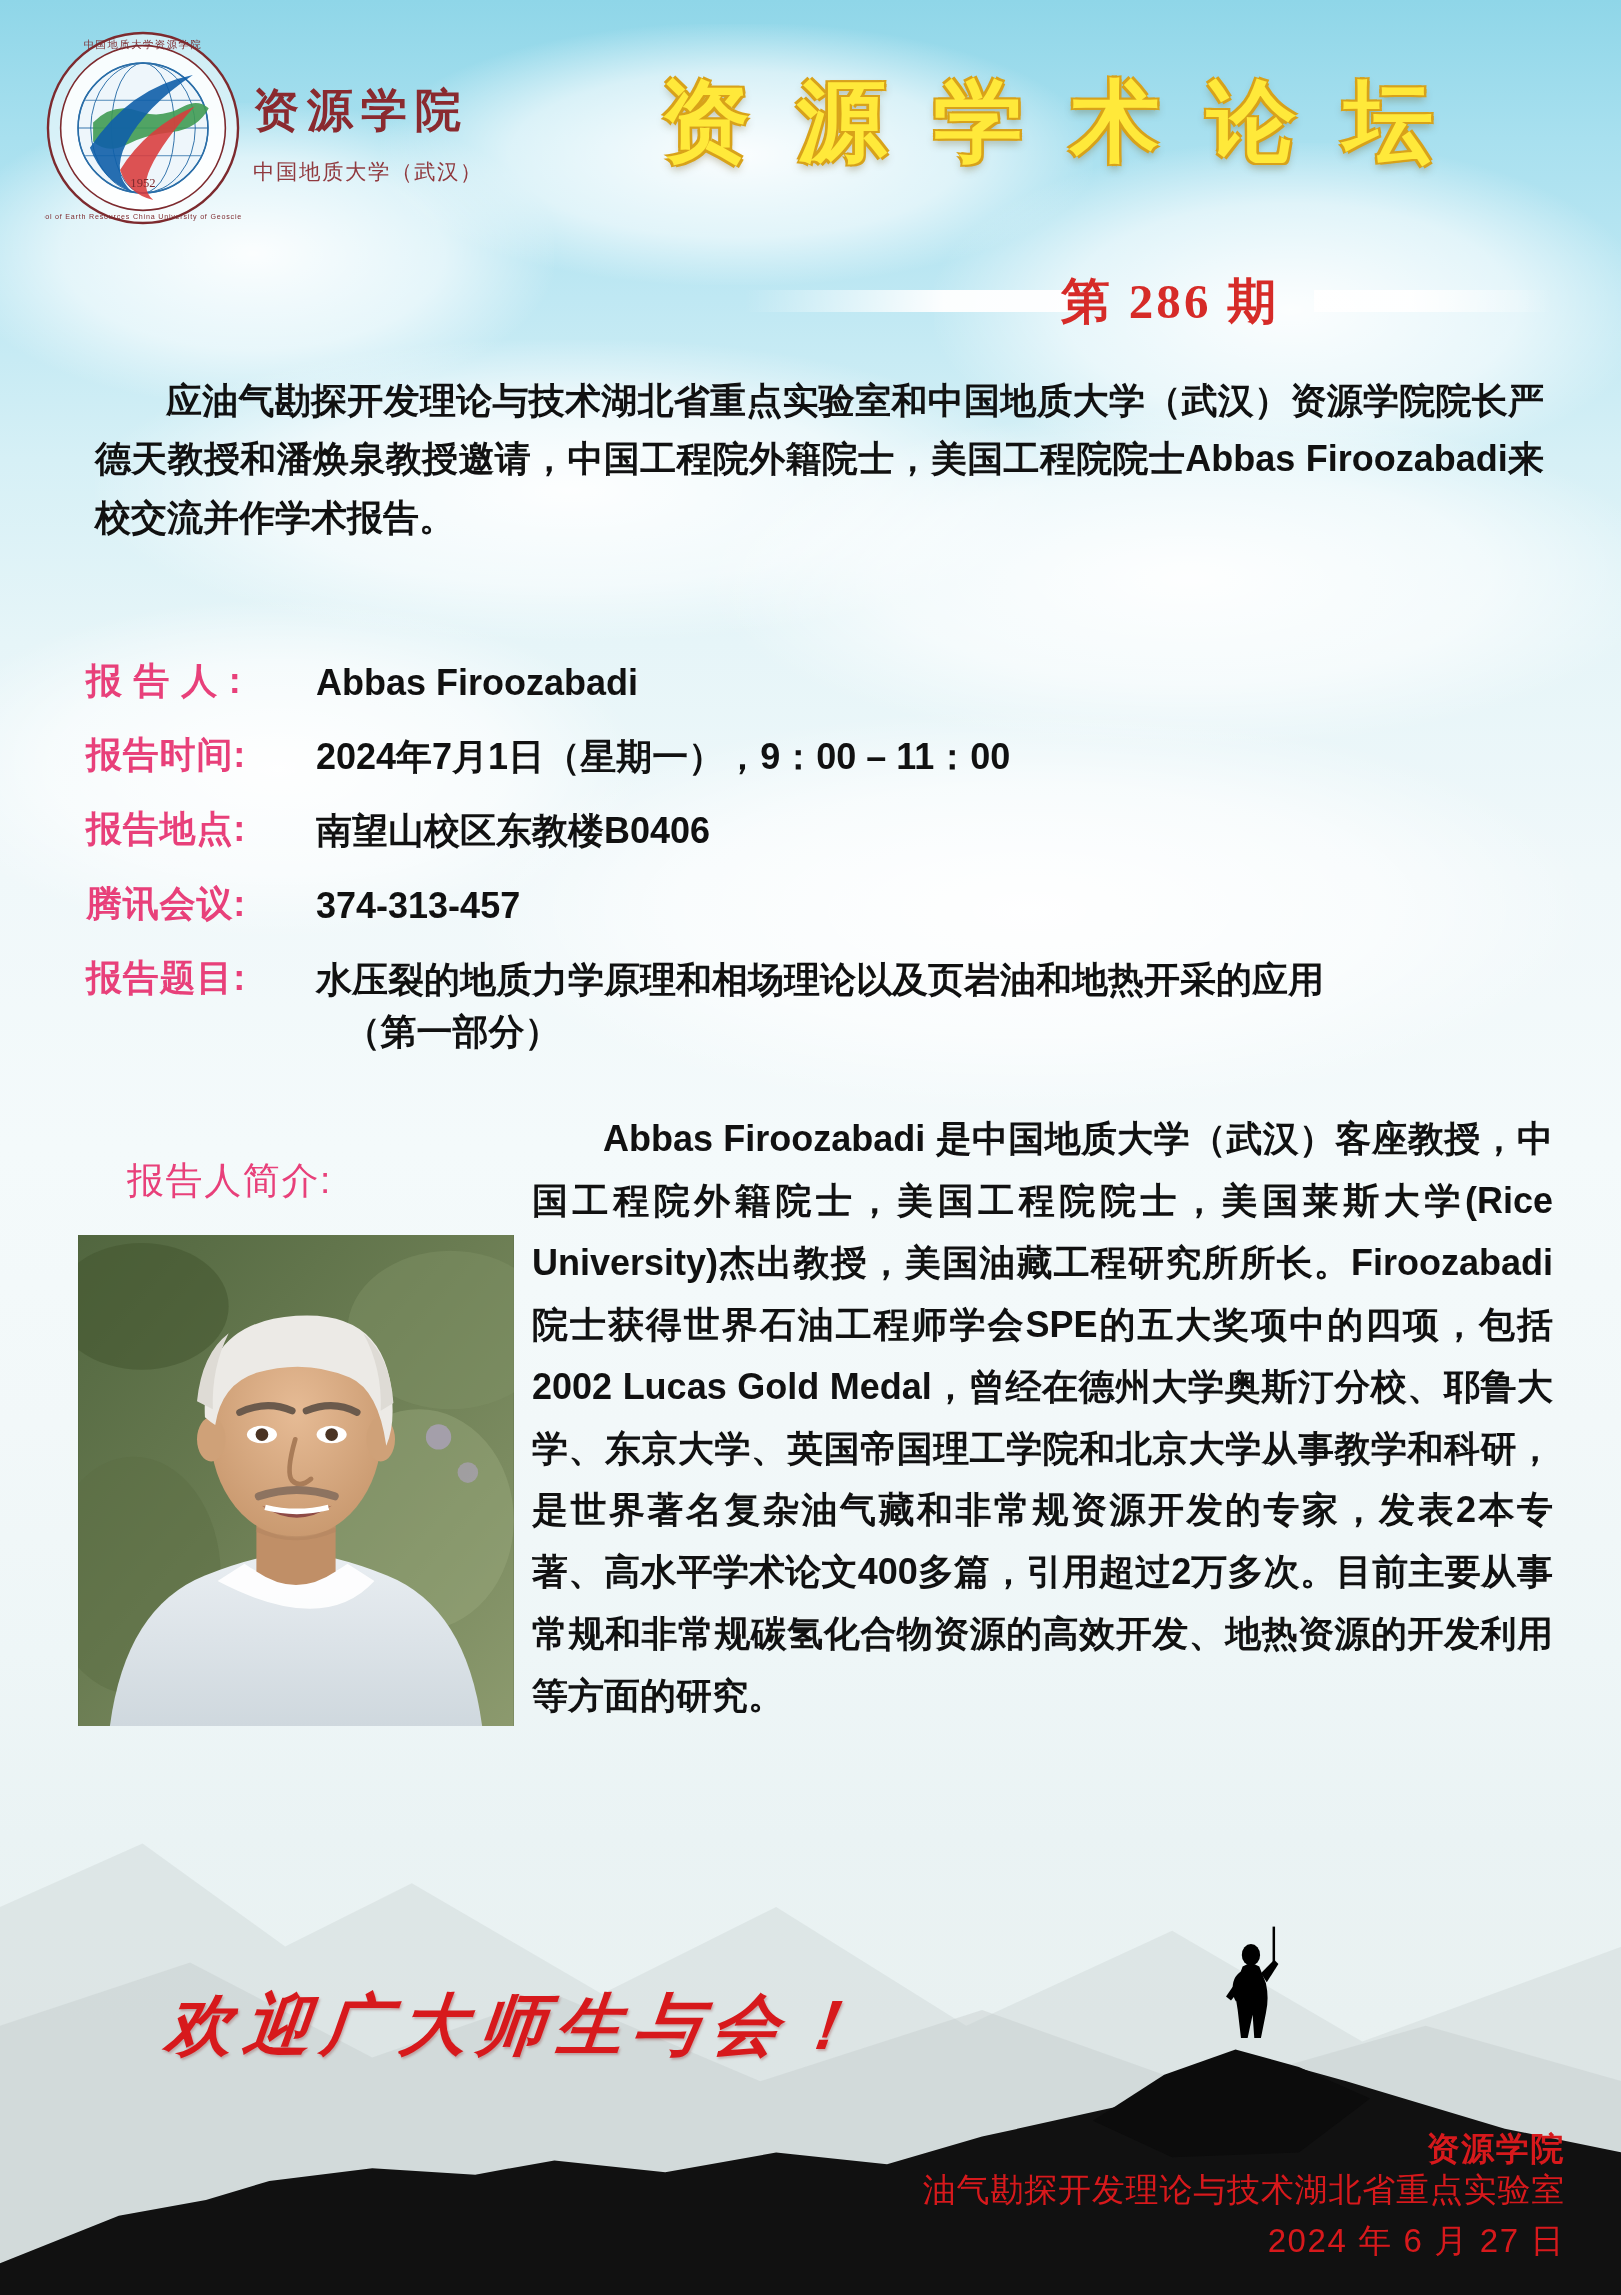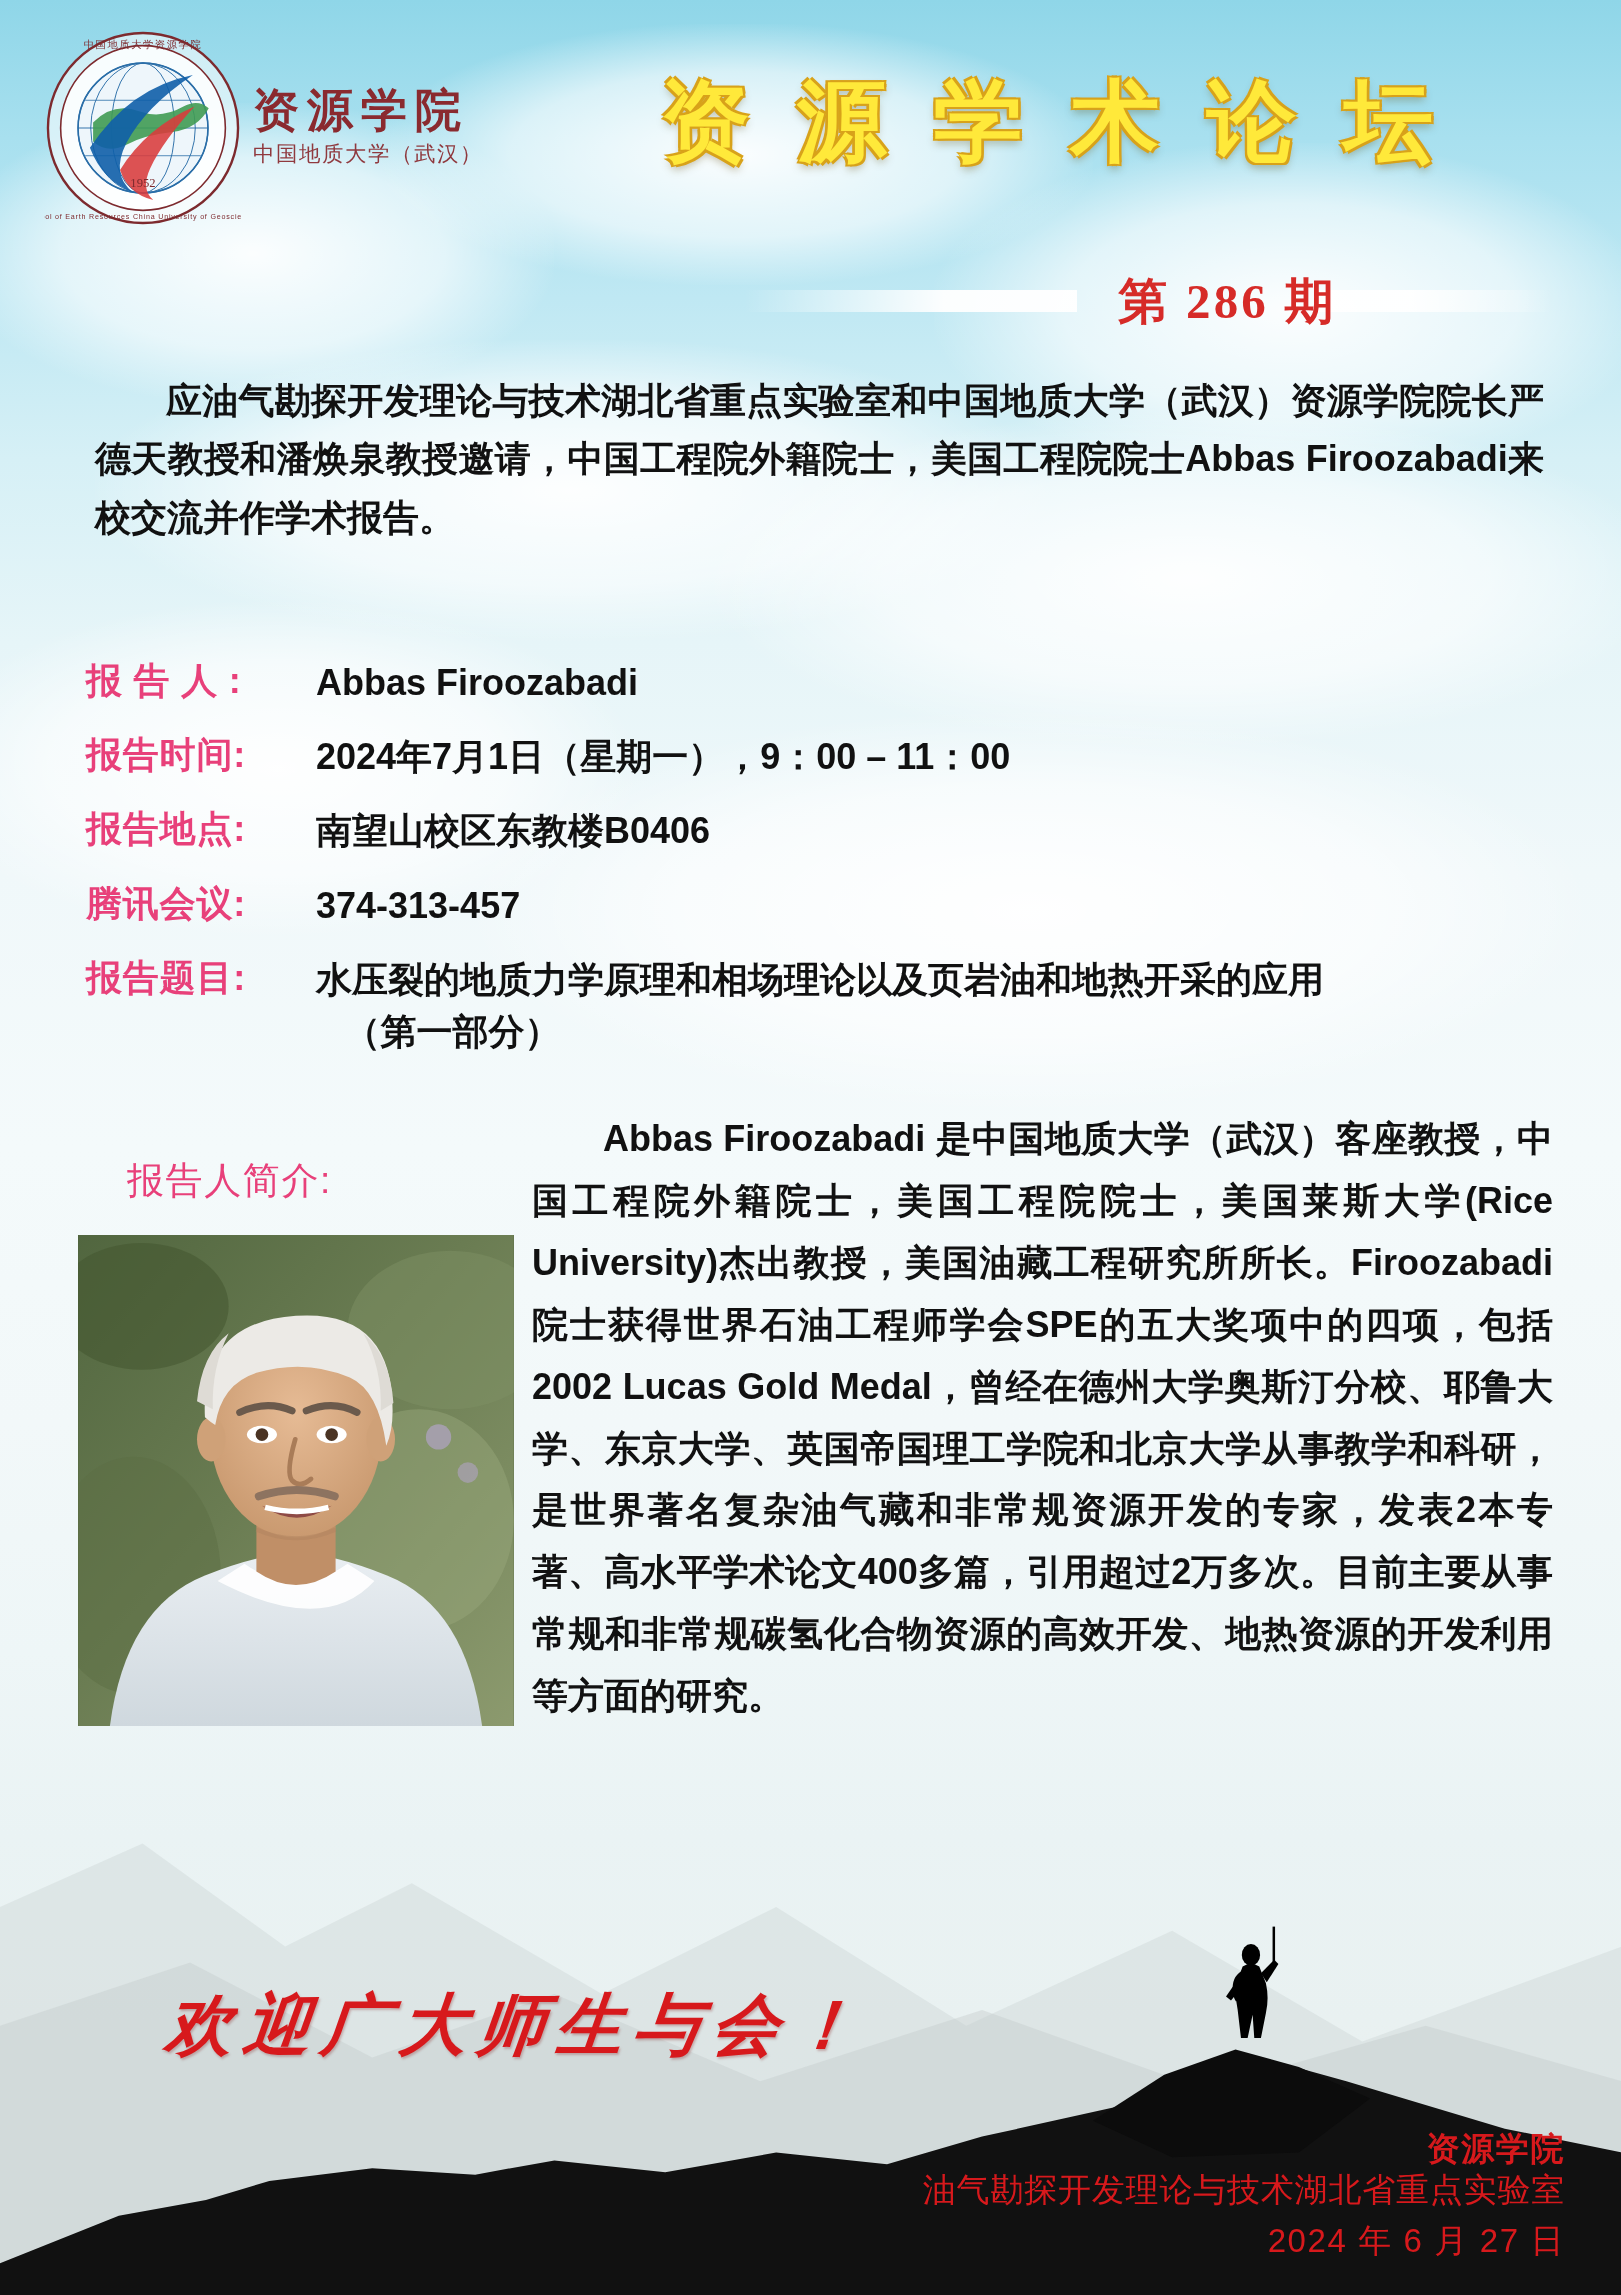--- a/index.html
+++ b/index.html
@@ -68,21 +68,21 @@
     font-weight: bold;
     color: #8a2a2f;
     letter-spacing: 8px;
     line-height: 1.05;
   }
   .logo-text .cn-small {
     font-family: "Liberation Serif", serif;
     font-size: 21.4px;
     color: #8a2a2f;
     letter-spacing: 1.6px;
-    margin-top: 4px;
+    margin-top: 22px;
     opacity: 0.92;
   }
 
   .main-title {
     position: absolute;
     left: 554px;
     top: 62px;
     width: 998px;
     text-align: center;
     font-family: "Liberation Serif", serif;
@@ -113,21 +113,20 @@
     background: linear-gradient(90deg, rgba(255,255,255,0) 0%, rgba(255,255,255,0.95) 60%);
   }
   .issue-bar.left  { left: 190px; width: 333px; }
   .issue-bar.right { right: 16px; width: 238px;
     background: linear-gradient(270deg, rgba(255,255,255,0) 0%, rgba(255,255,255,0.95) 60%); }
   .issue-text {
     position: absolute;
     left: 507px;
     top: 0;
     width: 333px;
-    text-align: center;
     font-family: "Liberation Serif", serif;
     font-size: 49px;
     font-weight: bold;
     color: #d62b28;
     letter-spacing: 3.2px;
     white-space: nowrap;
   }
 
   
   .intro {

